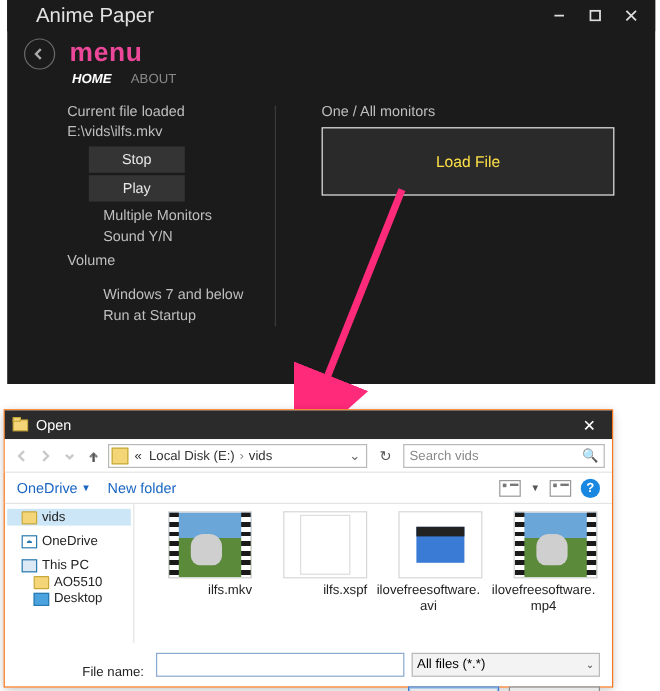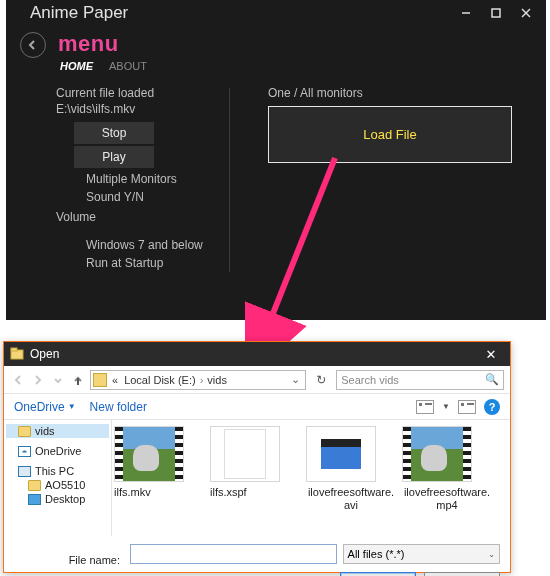--- a/index.html
+++ b/index.html
@@ -73,21 +73,21 @@
   .tree-item { display:flex; align-items:center; gap:4px; padding:1px 2px 1px 12px; color:#222;}
   .tree-item.sel { background:#cde6f7;}
   .fol-ico{ width:13px;height:11px;background:#f4d679;border:1px solid #c9a83a; border-radius:1px;}
   .od-ico{ width:13px;height:11px;background:#fff;border:1px solid #2a7ab0; position:relative;}
   .od-ico::after{content:"";position:absolute;inset:2px;background:#2a7ab0;clip-path:polygon(20% 60%,45% 35%,80% 55%,80% 80%,20% 80%);}
   .pc-ico{ width:13px;height:11px;background:#dce8f4;border:1px solid #2a7ab0;}
   .dsk-ico{ width:13px;height:11px;background:#4aa3df;border:1px solid #2a7ab0;}
   .tree .sub{ padding-left:22px;}
 
   .files { flex:1; display:flex; gap:0px; padding:6px 2px; overflow:hidden;}
-  .file { width:96px; display:flex; flex-direction:column; align-items:flex-start; font-size:11px; text-align:center;}
+  .file { width:96px; display:flex; flex-direction:column; align-items:flex-end; font-size:11px; text-align:center;}
   .thumb { width:70px; height:56px; border:1px solid #d6d6d6; display:flex; align-items:center; justify-content:center; background:#f5f5f5; position:relative; overflow:hidden;}
   .thumb.sheet { background:#fff;}
   .thumb .page{ width:42px;height:50px; background:#fff; border:1px solid #ddd;}
   .thumb.vidico{ background:#fff;}
   .thumb.vidico .clap{ width:40px;height:30px;background:#3a7bd5;border-top:8px solid #222;}
   .thumb .sky{ position:absolute; inset:0;
      background: linear-gradient(#6aa6d8 0 40%, #5b8a3a 40% 100%);
   }
   .thumb .critter{ position:absolute; left:18px; top:18px; width:26px; height:26px; background:#cfcfcf; border-radius:40% 40% 30% 30%; }
   .thumb .strip{ position:absolute; top:0; bottom:0; width:8px; background:repeating-linear-gradient(#1a1a1a 0 4px,#fff 4px 8px);}

